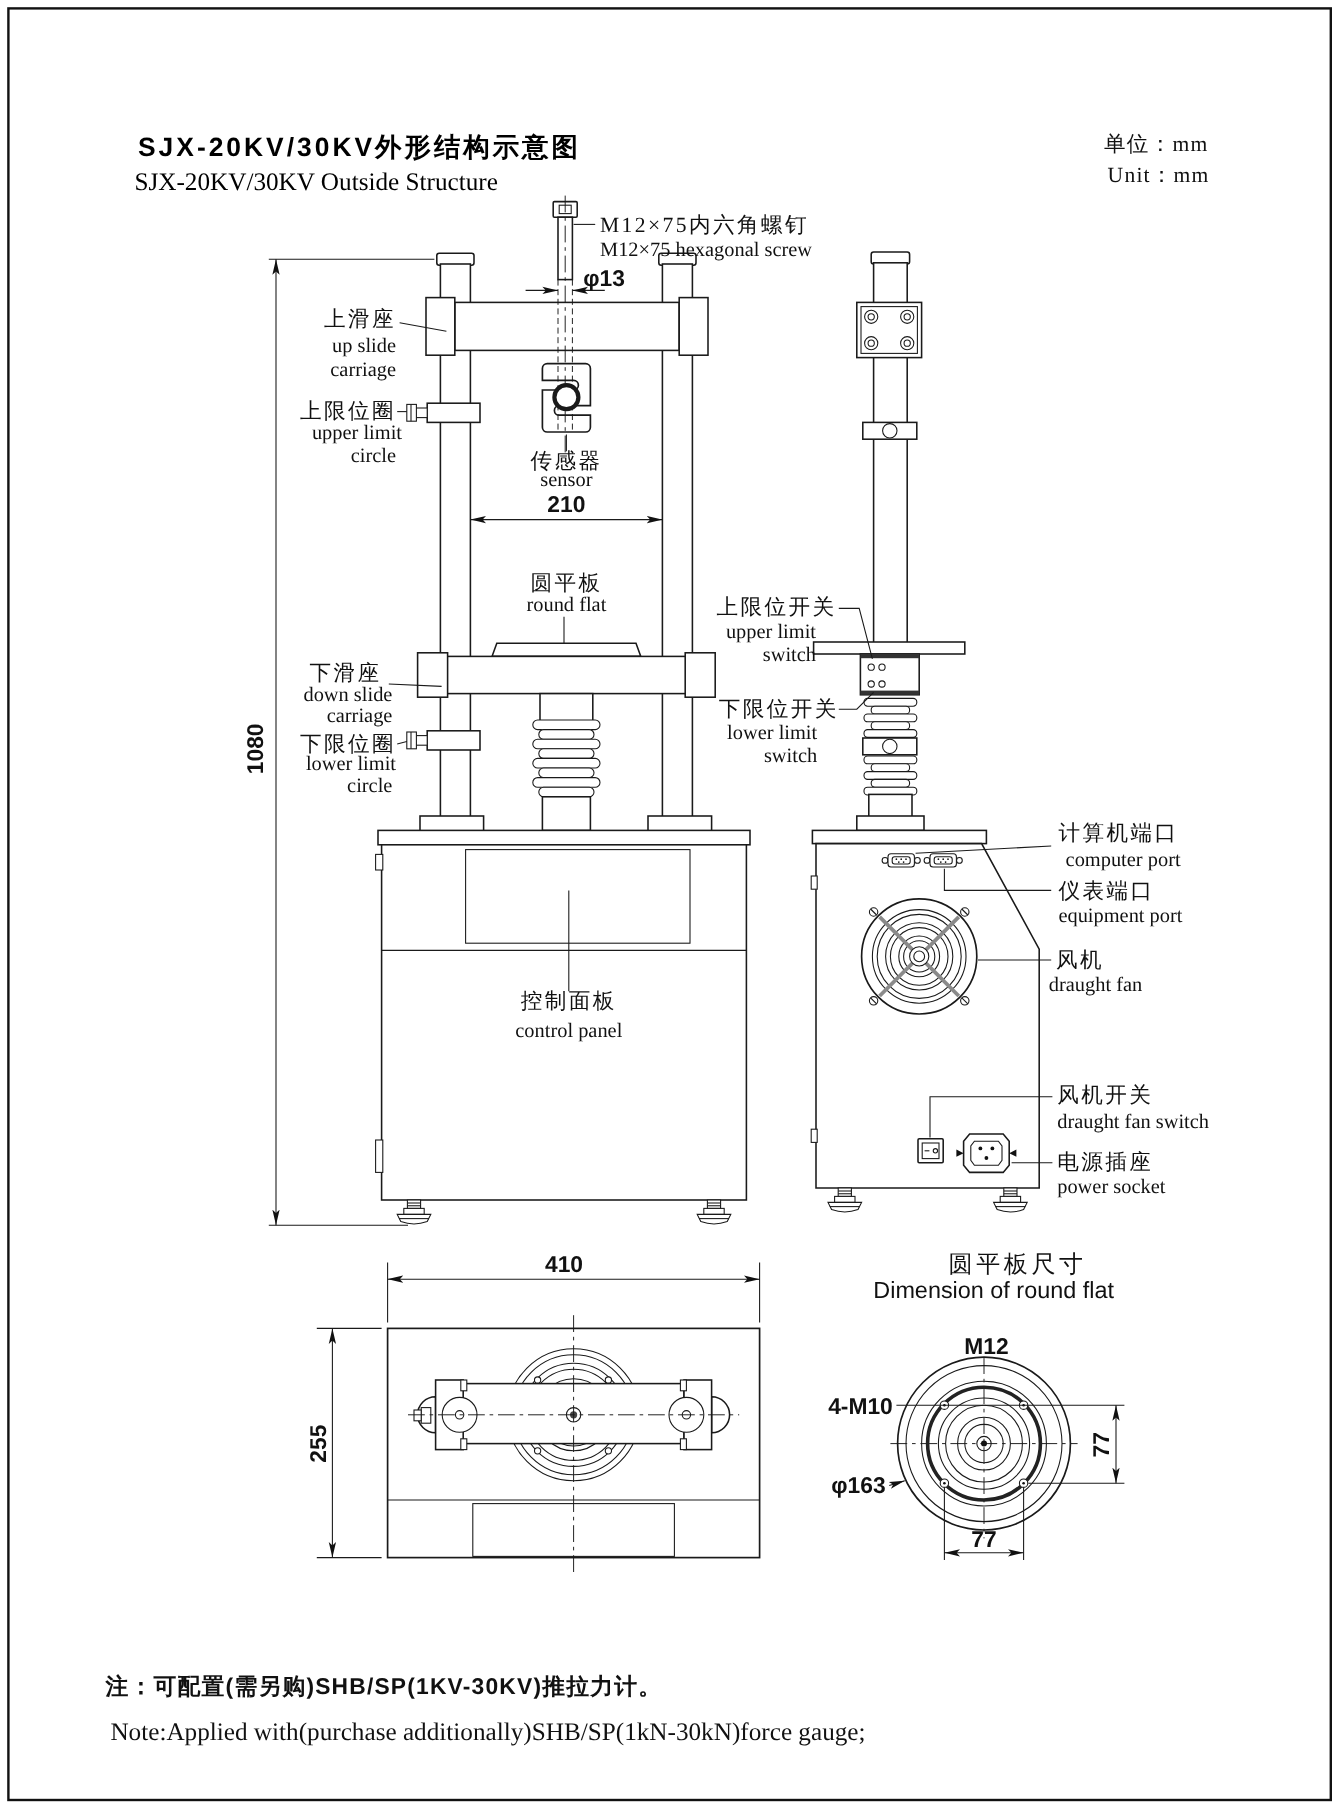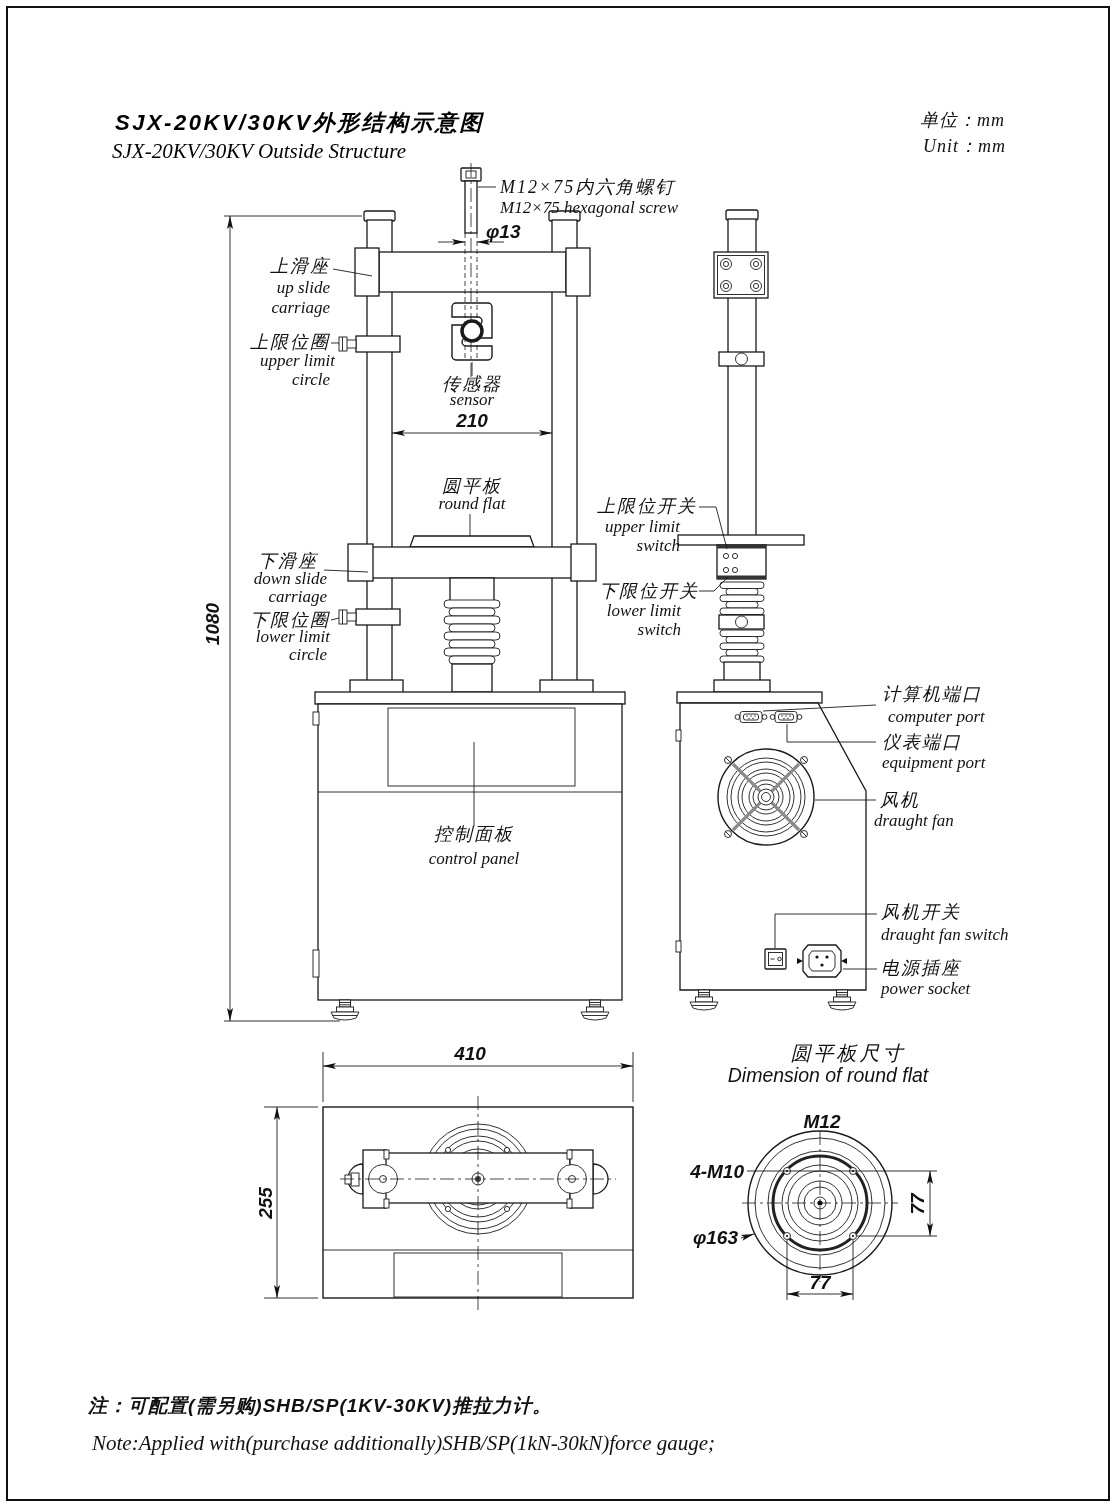--- a/index.html
+++ b/index.html
@@ -1,16 +1,16 @@
 <!DOCTYPE html>
 <html><head>
 <meta charset="utf-8">
 <style>
   html,body{margin:0;padding:0;background:#e8e8e8;}
-  #page{width:1116px;height:1507px;background:#fff;position:relative;margin:0 auto;font-style:italic;}
+  #page{width:1116px;height:1507px;background:#fff;position:relative;margin:0 auto;}
   svg{display:block;}
   .ol{fill:#fff;stroke:#1a1a1a;stroke-width:1.3;}
   .ln{fill:none;stroke:#1a1a1a;stroke-width:1.4;}
   .tn{fill:none;stroke:#1a1a1a;stroke-width:0.9;}
   .tnf{fill:#fff;stroke:#1a1a1a;stroke-width:0.9;}
   .dim{fill:none;stroke:#1a1a1a;stroke-width:0.9;}
   .cl{fill:none;stroke:#1a1a1a;stroke-width:0.8;stroke-dasharray:14 4 3 4;}
   .hid{fill:none;stroke:#1a1a1a;stroke-width:0.8;stroke-dasharray:5 3;}
   .dk{fill:#333;stroke:none;}
   text{fill:#111;}

